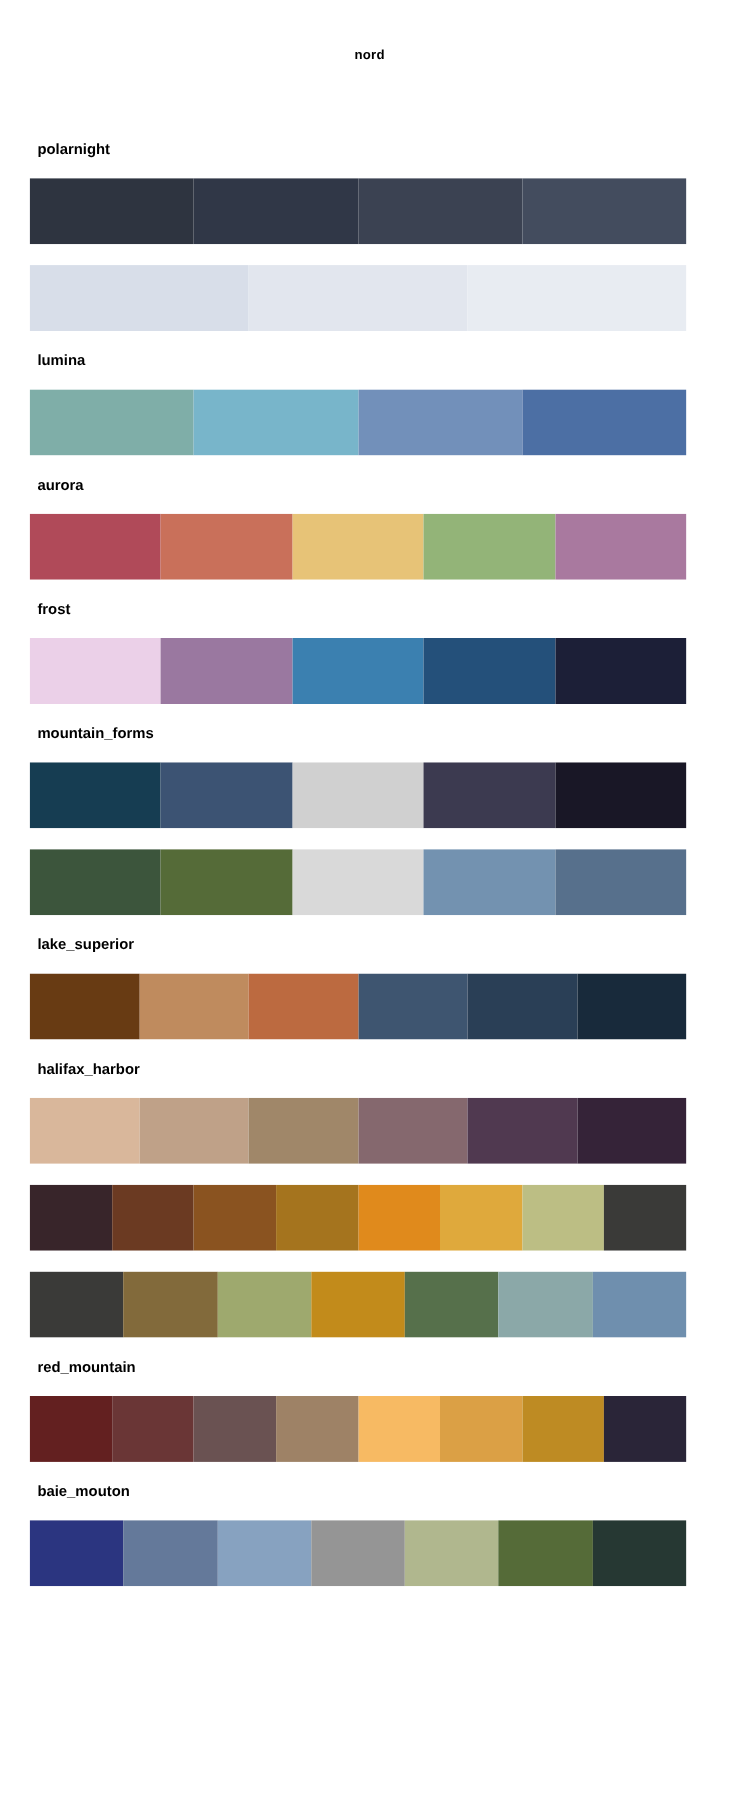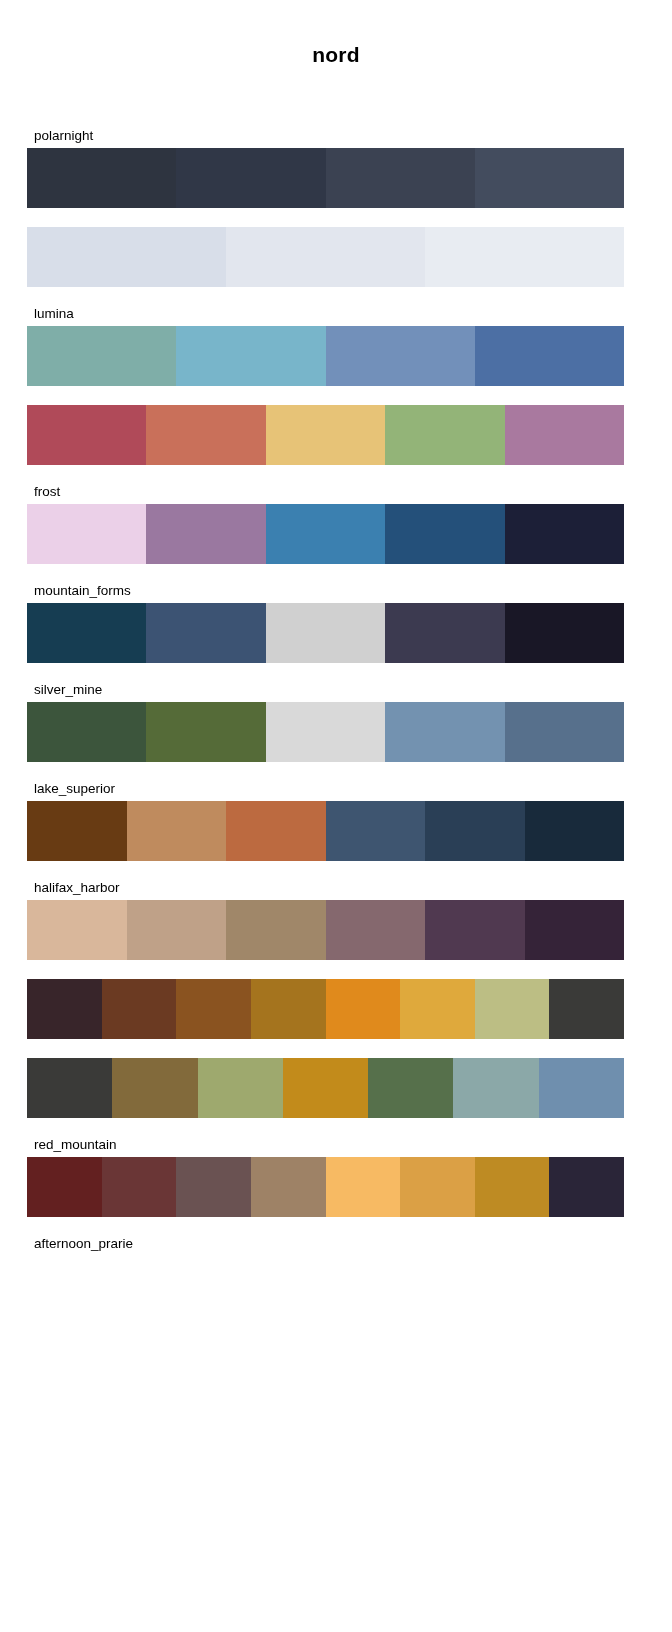--- a/index.html
+++ b/index.html
@@ -21,42 +21,43 @@
     height: 1632px;
     background: #ffffff;
     box-sizing: border-box;
   }
   #fig-title {
     position: absolute;
     top: 43px;
     left: 0;
     width: 672px;
     text-align: center;
-    font-size: 21px;
+    font-size: 12px;
     font-weight: bold;
     color: #000000;
     letter-spacing: 0.2px;
   }
   #palette-list {
     position: absolute;
     top: 128px;
     left: 27px;
     width: 597px;
   }
   .palette-row {
     width: 597px;
     margin-bottom: 19px;
   }
   .palette-label {
     font-size: 13.5px;
     color: #000000;
     line-height: 15px;
     padding-left: 7px;
-    padding-bottom: 5px;
+    padding-bottom: 19px;
     white-space: nowrap;
+    font-weight: bold;
   }
   .swatch-strip {
     display: flex;
     width: 597px;
     height: 60px;
     overflow: hidden;
   }
   .swatch {
     flex: 1 1 0;
     height: 100%;
@@ -89,20 +90,21 @@
       <div class="palette-row">
         <div class="palette-label">lumina</div>
         <div class="swatch-strip">
           <div class="swatch" style="background-color: rgb(127, 174, 168);"></div>
           <div class="swatch" style="background-color: rgb(120, 181, 202);"></div>
           <div class="swatch" style="background-color: rgb(114, 144, 186);"></div>
           <div class="swatch" style="background-color: rgb(76, 111, 164);"></div>
         </div>
       </div>
       <div class="palette-row">
+        <div class="palette-label">aurora</div>
         <div class="swatch-strip">
           <div class="swatch" style="background-color: rgb(176, 74, 89);"></div>
           <div class="swatch" style="background-color: rgb(201, 112, 90);"></div>
           <div class="swatch" style="background-color: rgb(231, 195, 119);"></div>
           <div class="swatch" style="background-color: rgb(147, 180, 120);"></div>
           <div class="swatch" style="background-color: rgb(169, 121, 159);"></div>
         </div>
       </div>
       <div class="palette-row">
         <div class="palette-label">frost</div>
@@ -118,21 +120,20 @@
         <div class="palette-label">mountain_forms</div>
         <div class="swatch-strip">
           <div class="swatch" style="background-color: rgb(22, 61, 82);"></div>
           <div class="swatch" style="background-color: rgb(60, 83, 115);"></div>
           <div class="swatch" style="background-color: rgb(208, 208, 208);"></div>
           <div class="swatch" style="background-color: rgb(60, 58, 80);"></div>
           <div class="swatch" style="background-color: rgb(25, 23, 38);"></div>
         </div>
       </div>
       <div class="palette-row">
-        <div class="palette-label">silver_mine</div>
         <div class="swatch-strip">
           <div class="swatch" style="background-color: rgb(60, 85, 60);"></div>
           <div class="swatch" style="background-color: rgb(85, 107, 56);"></div>
           <div class="swatch" style="background-color: rgb(217, 217, 217);"></div>
           <div class="swatch" style="background-color: rgb(115, 146, 176);"></div>
           <div class="swatch" style="background-color: rgb(87, 112, 140);"></div>
         </div>
       </div>
       <div class="palette-row">
         <div class="palette-label">lake_superior</div>
@@ -186,17 +187,26 @@
           <div class="swatch" style="background-color: rgb(106, 54, 54);"></div>
           <div class="swatch" style="background-color: rgb(106, 82, 82);"></div>
           <div class="swatch" style="background-color: rgb(158, 130, 102);"></div>
           <div class="swatch" style="background-color: rgb(247, 186, 99);"></div>
           <div class="swatch" style="background-color: rgb(219, 160, 69);"></div>
           <div class="swatch" style="background-color: rgb(190, 139, 35);"></div>
           <div class="swatch" style="background-color: rgb(42, 37, 56);"></div>
         </div>
       </div>
       <div class="palette-row">
-        <div class="palette-label">afternoon_prarie</div>
+        <div class="palette-label">baie_mouton</div>
+        <div class="swatch-strip">
+          <div class="swatch" style="background-color: rgb(43, 53, 128);"></div>
+          <div class="swatch" style="background-color: rgb(100, 121, 154);"></div>
+          <div class="swatch" style="background-color: rgb(135, 162, 192);"></div>
+          <div class="swatch" style="background-color: rgb(149, 149, 149);"></div>
+          <div class="swatch" style="background-color: rgb(176, 183, 142);"></div>
+          <div class="swatch" style="background-color: rgb(85, 107, 56);"></div>
+          <div class="swatch" style="background-color: rgb(38, 56, 51);"></div>
+        </div>
       </div>
     </div>
 
 </div>
 
 </body></html>

